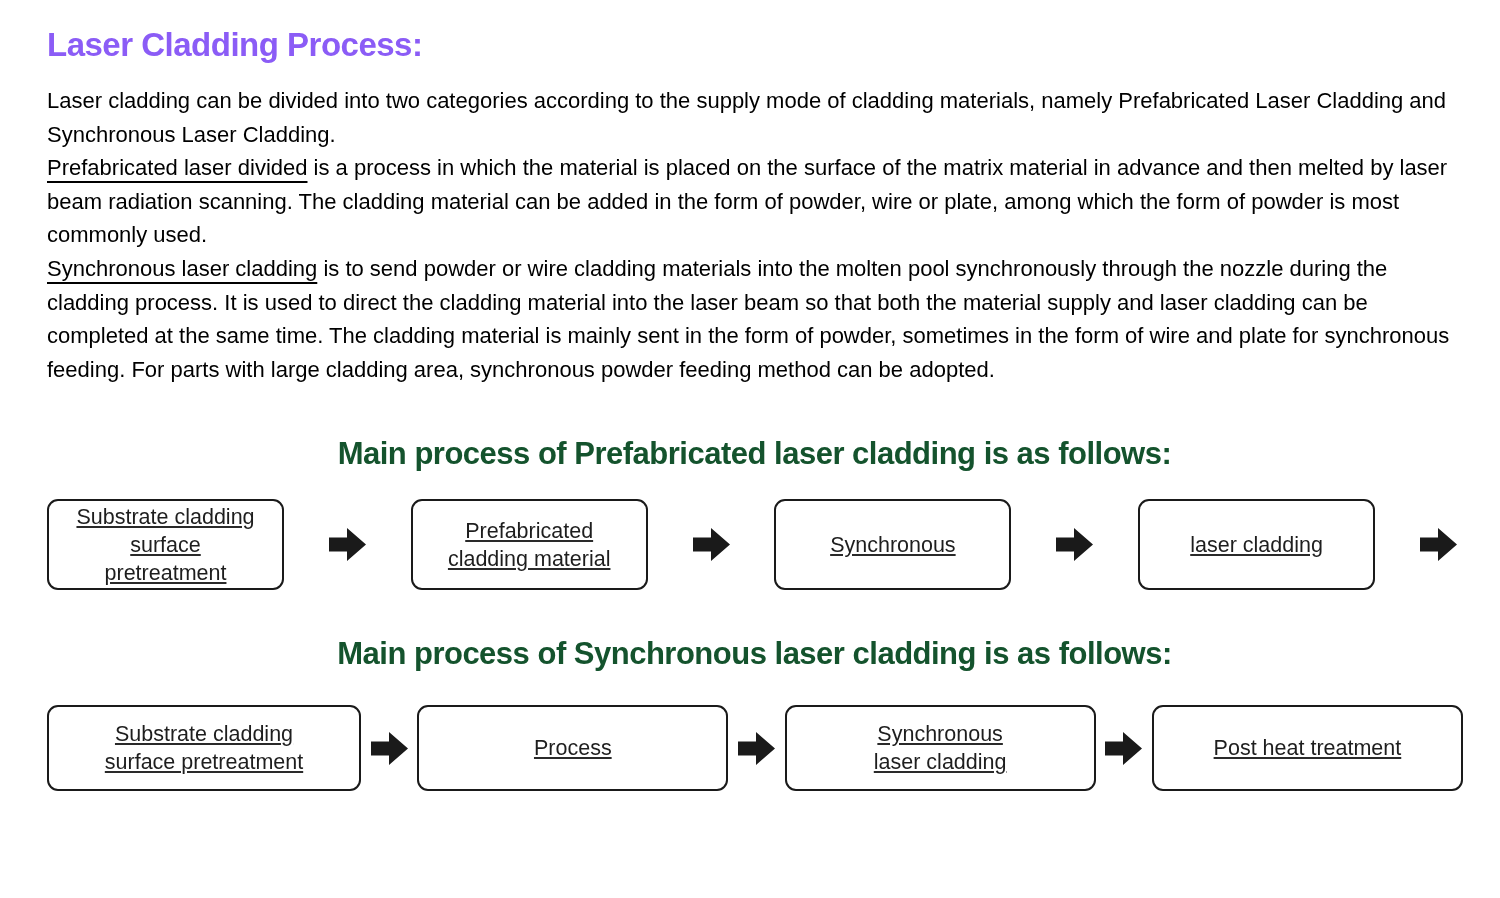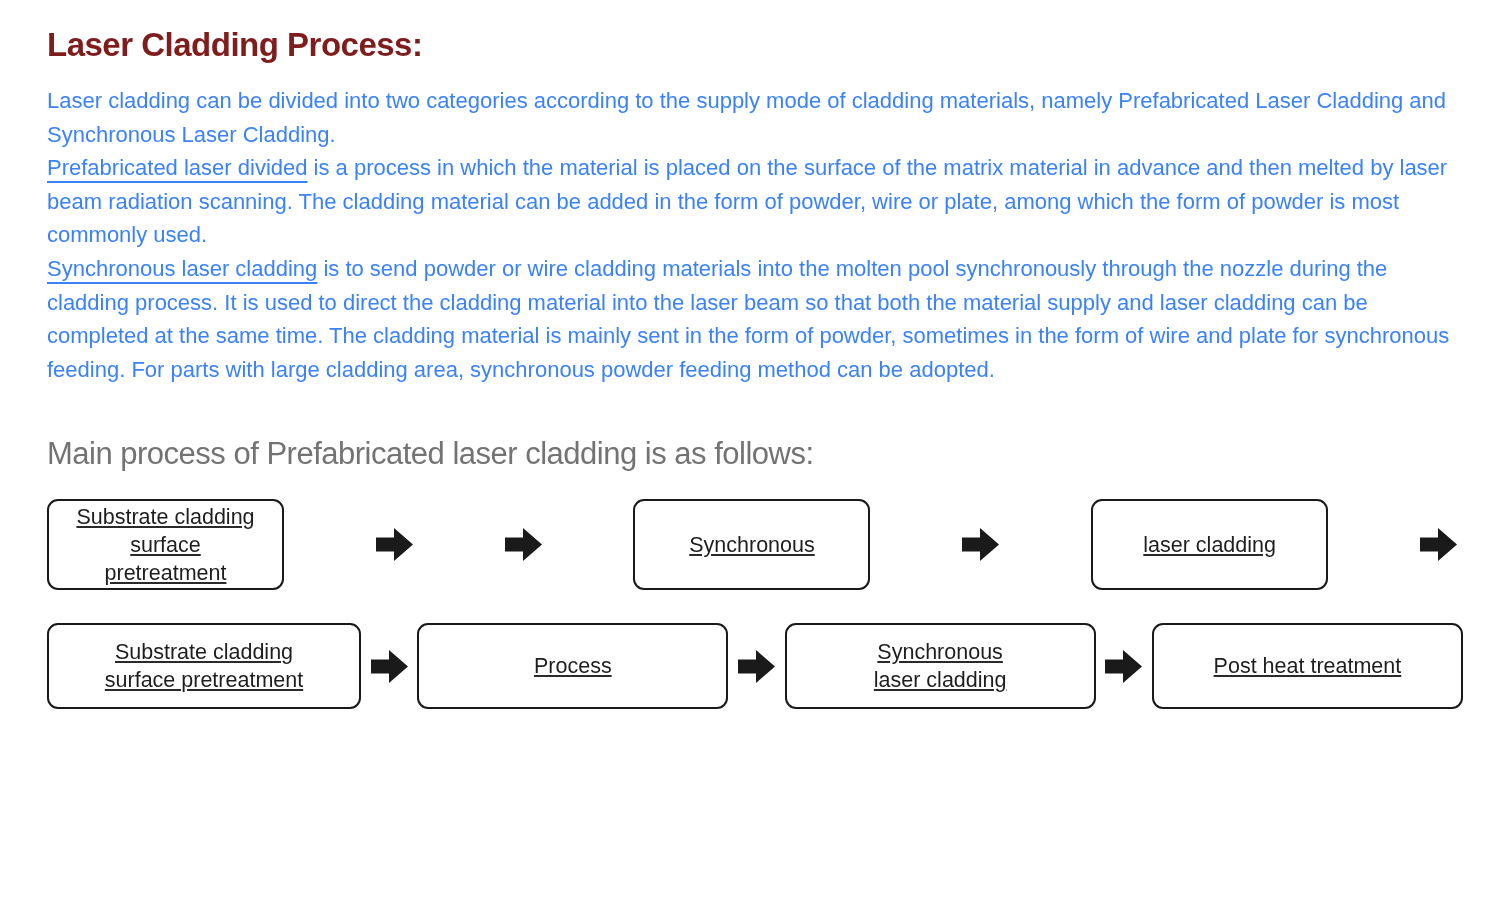--- a/index.html
+++ b/index.html
@@ -9,43 +9,44 @@
     height: 898px;
     font-family: "Liberation Sans", sans-serif;
     color: #2a2a2a;
     overflow: hidden;
   }
   .page {
     padding: 26px 38px 0 47px;
     width: 1500px;
   }
   .page-title {
-    color: #7f1d1d;
+    color: #8b5cf6;
     font-size: 33px;
     font-weight: bold;
     letter-spacing: -0.5px;
     margin-bottom: 20px;
   }
   .intro {
     width: 1416px;
     font-size: 22px;
     line-height: 33.6px;
-    color: #3b82f6;
+    color: #000000;
   }
   .intro p { margin: 0; }
   .underlined-term {
     text-decoration: underline;
     text-underline-offset: 6px;
     text-decoration-thickness: 1.5px;
   }
   .section-heading {
-    color: #737373;
+    color: #14532d;
     font-size: 31px;
-    font-weight: normal;
+    font-weight: bold;
     letter-spacing: -0.5px;
+    text-align: center;
   }
   .section-heading.first { margin-top: 50px; }
   .section-heading.second { margin-top: 46px; }
   .flow {
     display: flex;
     align-items: center;
     justify-content: space-between;
     text-decoration: underline;
   }
   .flow-1 { margin-top: 27px; width: 1410px; }
@@ -98,39 +99,42 @@
 
   <div class="flow flow-1">
     <div class="flow-box">Substrate cladding
 surface
 pretreatment</div>
     <div class="flow-arrow">
       <svg width="37" height="33" viewBox="0 0 37 33">
           <path d="M0 9.5 H18 V0 L37 16.5 L18 33 V23.5 H0 Z" fill="#1a1a1a"></path>
         </svg>
     </div>
+    <div class="flow-box">Prefabricated
+cladding material</div>
     <div class="flow-arrow">
       <svg width="37" height="33" viewBox="0 0 37 33">
           <path d="M0 9.5 H18 V0 L37 16.5 L18 33 V23.5 H0 Z" fill="#1a1a1a"></path>
         </svg>
     </div>
     <div class="flow-box">Synchronous</div>
     <div class="flow-arrow">
       <svg width="37" height="33" viewBox="0 0 37 33">
           <path d="M0 9.5 H18 V0 L37 16.5 L18 33 V23.5 H0 Z" fill="#1a1a1a"></path>
         </svg>
     </div>
     <div class="flow-box">laser cladding</div>
     <div class="flow-arrow">
       <svg width="37" height="33" viewBox="0 0 37 33">
           <path d="M0 9.5 H18 V0 L37 16.5 L18 33 V23.5 H0 Z" fill="#1a1a1a"></path>
         </svg>
     </div>
   </div>
 
+  <h2 class="section-heading second">Main process of Synchronous laser cladding is as follows:</h2>
 
   <div class="flow flow-2">
     <div class="flow-box wide">Substrate cladding
 surface pretreatment</div>
     <div class="flow-arrow">
       <svg width="37" height="33" viewBox="0 0 37 33">
           <path d="M0 9.5 H18 V0 L37 16.5 L18 33 V23.5 H0 Z" fill="#1a1a1a"></path>
         </svg>
     </div>
     <div class="flow-box">Process</div>

